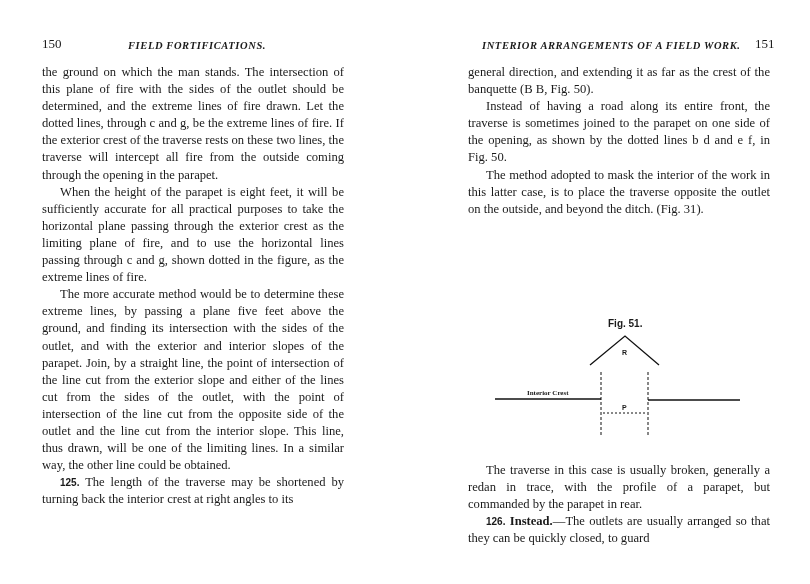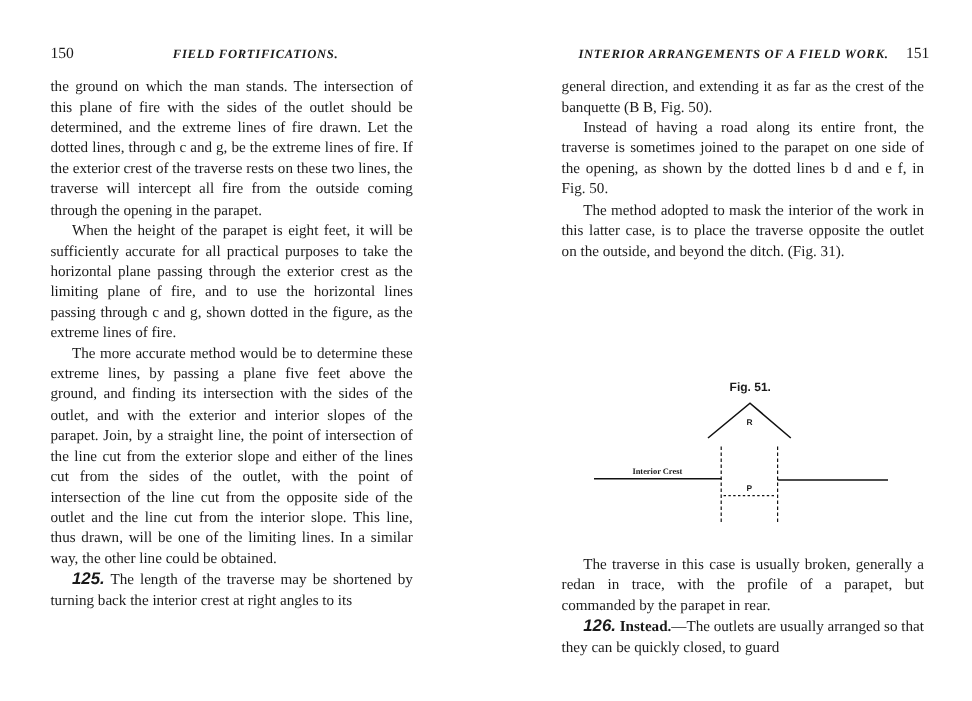--- a/index.html
+++ b/index.html
@@ -5,30 +5,30 @@
   html,body{margin:0;padding:0;background:#fff;}
   body{width:810px;height:584px;position:relative;overflow:hidden;font-family:"Liberation Serif","DejaVu Serif",serif;color:#1a1a1a;}
   .page{position:absolute;top:0;height:446px;}
   .left{left:0;width:400px;}
   .right{left:400px;width:410px;}
   .pno{position:absolute;top:36px;font-size:13px;}
   .runtitle{font-style:italic;font-weight:bold;letter-spacing:0.6px;font-size:10.5px;position:absolute;top:40px;}
   .text{position:absolute;font-size:12.6px;line-height:17.1px;text-align:justify;}
   .text p{margin:0;}
   .ind{text-indent:18px;}
-  .secno{font-family:"Liberation Sans","DejaVu Sans",sans-serif;font-weight:bold;font-size:14px;font-style:italic;}
+  .secno{font-family:"Liberation Sans","DejaVu Sans",sans-serif;font-weight:bold;font-size:10px;}
   .bold{font-weight:bold;}
   .figcap{position:absolute;font-family:"Liberation Sans","DejaVu Sans",sans-serif;font-weight:bold;font-size:10px;}
 </style>
 </head>
 <body>
 
 <div class="page left">
   <div class="pno" style="left:42px;">150</div>
-  <div class="runtitle" style="left:128px;margin-left:16px;">FIELD FORTIFICATIONS.</div>
+  <div class="runtitle" style="left:128px;">FIELD FORTIFICATIONS.</div>
   <div class="text" style="left:42px;top:64px;width:302px;">
     <p>the ground on which the man stands. The intersection of this plane of fire with the sides of the outlet should be determined, and the extreme lines of fire drawn. Let the dotted lines, through c and g, be the extreme lines of fire. If the exterior crest of the traverse rests on these two lines, the traverse will intercept all fire from the outside coming through the opening in the parapet.</p>
     <p class="ind">When the height of the parapet is eight feet, it will be sufficiently accurate for all practical purposes to take the horizontal plane passing through the exterior crest as the limiting plane of fire, and to use the horizontal lines passing through c and g, shown dotted in the figure, as the extreme lines of fire.</p>
     <p class="ind">The more accurate method would be to determine these extreme lines, by passing a plane five feet above the ground, and finding its intersection with the sides of the outlet, and with the exterior and interior slopes of the parapet. Join, by a straight line, the point of intersection of the line cut from the exterior slope and either of the lines cut from the sides of the outlet, with the point of intersection of the line cut from the opposite side of the outlet and the line cut from the interior slope. This line, thus drawn, will be one of the limiting lines. In a similar way, the other line could be obtained.</p>
     <p class="ind"><span class="secno">125.</span> <span>The length of the traverse may be shortened by turning back the interior crest at right angles to its</span></p>
   </div>
 </div>
 
 <div class="page right"></div>
 <div class="runtitle" style="left:482px;">INTERIOR ARRANGEMENTS OF A FIELD WORK.</div>

